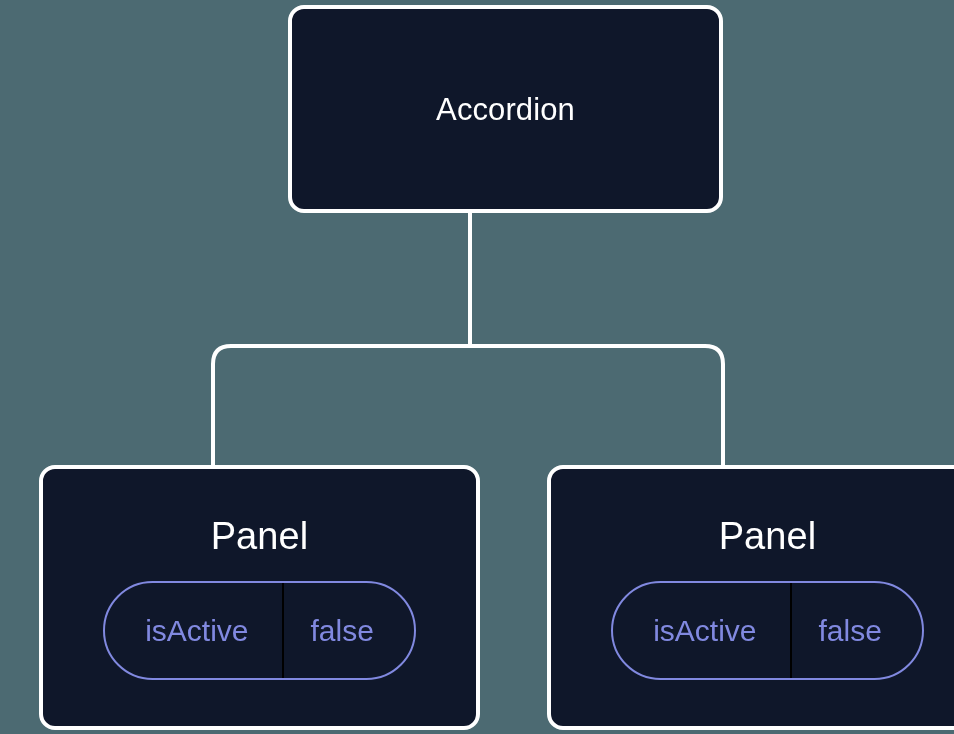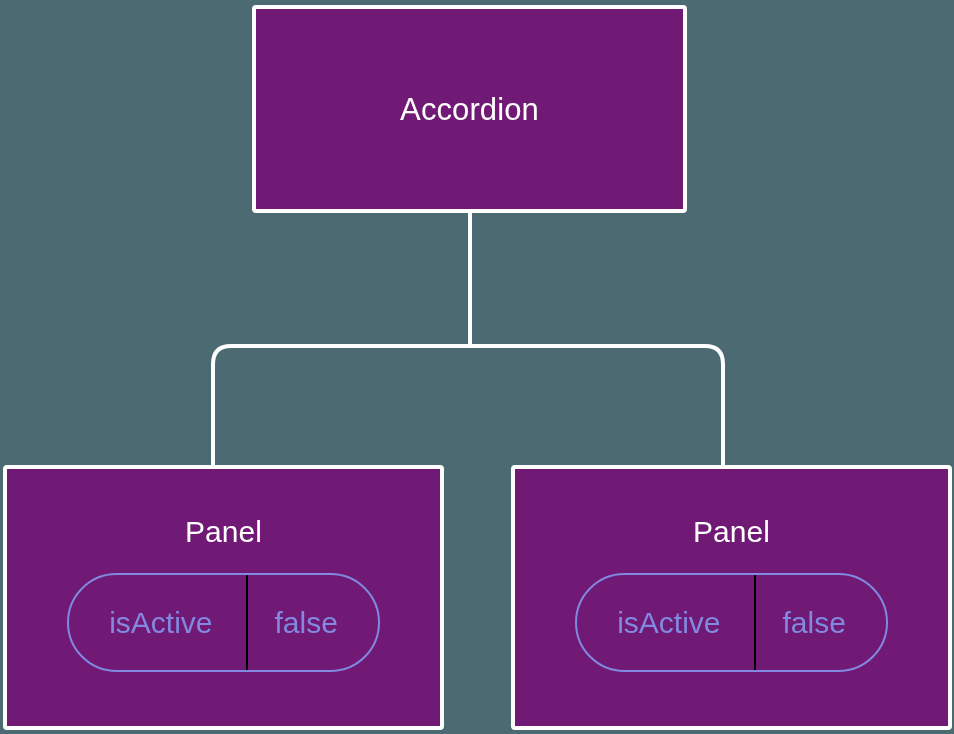--- a/index.html
+++ b/index.html
@@ -27,27 +27,28 @@
     top: 0;
     width: 954px;
     height: 734px;
     pointer-events: none;
   }
 
   
   .node {
     position: absolute;
     box-sizing: border-box;
-    background: #701a75;
+    background: #0f172a;
     border: 4px solid #ffffff;
-    border-radius: 4px;
+    border-radius: 16px;
     display: flex;
     flex-direction: column;
     align-items: center;
     z-index: 2;
+    margin-left: 36px;
   }
 
   .node-root {
     left: 252px;
     top: 5px;
     width: 435px;
     height: 208px;
     justify-content: center;
   }
 
@@ -65,21 +66,21 @@
   .node-title {
     color: #ffffff;
     font-size: 31px;
     font-weight: 400;
     letter-spacing: 0.1px;
     line-height: 1;
     white-space: nowrap;
   }
 
   .node-child .node-title {
-    font-size: 30px;
+    font-size: 38px;
   }
 
   
   .badge {
     margin-top: 26px;
     display: flex;
     align-items: stretch;
     border: 2px solid #8189e0;
     border-radius: 999px;
     height: 99px;

